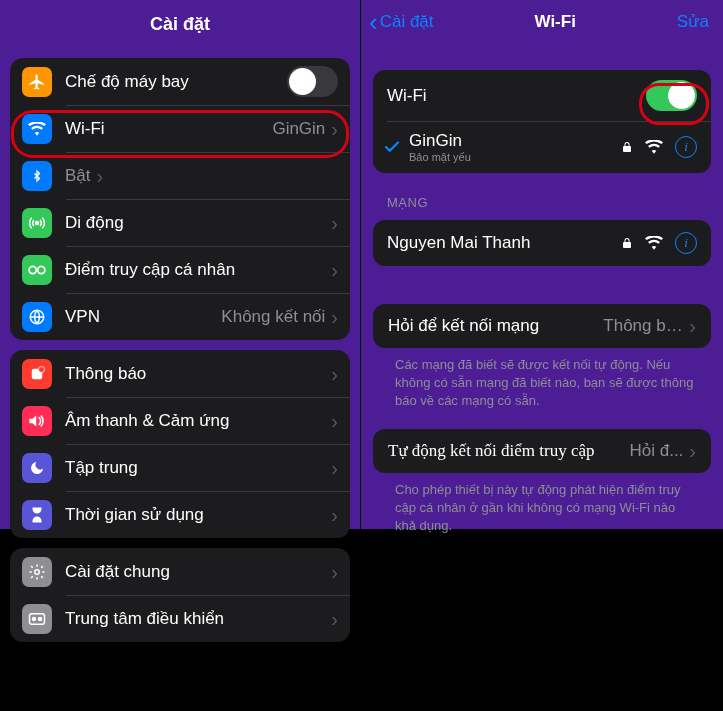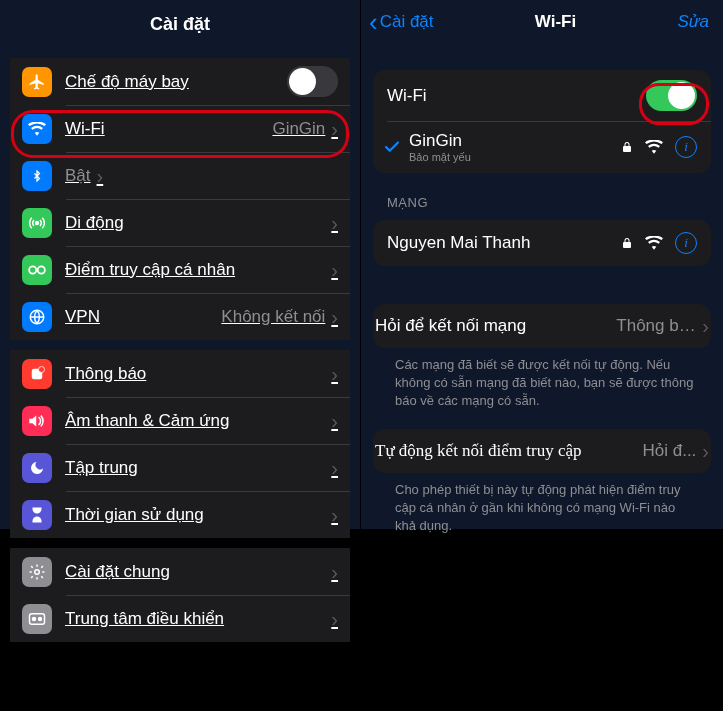--- a/index.html
+++ b/index.html
@@ -5,40 +5,39 @@
   * { box-sizing: border-box; margin: 0; padding: 0; }
   body {
     background: #000;
     font-family: -apple-system, "Helvetica Neue", Arial, sans-serif;
     color: #fff;
     width: 723px;
     height: 711px;
     overflow: hidden;
     display: flex;
   }
-  .screen { height: 529px; background: #0f172a; position: relative; }
+  .screen { height: 529px; background: #4c1d95; position: relative; }
   .screen.left { width: 361px; border-right: 1px solid #000; }
   .screen.right { width: 362px; }
 
   
   .left-header {
     height: 48px;
     display: flex;
     align-items: center;
     justify-content: center;
     font-size: 18px;
     font-weight: 600;
     color: #fff;
   }
   .group {
     background: #1c1c1e;
     margin: 10px 10px 8px 10px;
-    border-radius: 0;
+    border-radius: 13px;
     overflow: hidden;
-    text-decoration: underline;
   }
   .row {
     display: flex;
     align-items: center;
     padding: 8px 12px;
     min-height: 47px;
     position: relative;
   }
   .row + .row::before {
     content: "";
@@ -89,21 +88,21 @@
     align-items: center;
     justify-content: space-between;
     padding: 0 8px;
   }
   .back-btn {
     display: flex; align-items: center; color: #0a84ff;
     font-size: 17px;
   }
   .back-chev { font-size: 26px; font-weight: 300; margin-right: 2px; line-height:1; }
   .right-title { font-size: 17px; font-weight: 600; color:#fff; }
-  .edit-btn { color: #0a84ff; font-size: 17px; padding-right:6px;font-style:italic; }
+  .edit-btn { color: #0a84ff; font-size: 17px; padding-right:6px; }
 
   .r-group {
     background: #1c1c1e;
     margin: 10px 12px 6px 12px;
     border-radius: 12px;
     overflow: hidden;
   }
   .r-row {
     display: flex;
     align-items: center;
@@ -136,21 +135,21 @@
   .net-label { flex:1; font-size:17px; }
   .net-sub { font-size:11px; color:#8e8e93; }
   .net-icons { display:flex; align-items:center; gap:12px; }
   .lock-ic, .wifi-ic { color:#fff; }
   .info-ic {
     width:22px; height:22px; border:1.5px solid #0a84ff; border-radius:50%;
     color:#0a84ff; display:flex; align-items:center; justify-content:center;
     font-size:13px; font-style:italic; font-family: Georgia, serif;
   }
   .ask-row {
-    padding: 12px 2px;
+    padding: 12px 15px;
     display:flex; align-items:center;
   }
   .ask-label { flex:1; font-size:17px; color:#fff; }
   .ask-val { font-size:17px; color:#8e8e93; margin-right:6px; white-space:nowrap; overflow:hidden; text-overflow:ellipsis; max-width:80px;}
 
   svg { display:block; }
 </style>
 </head>
 <body>
 

